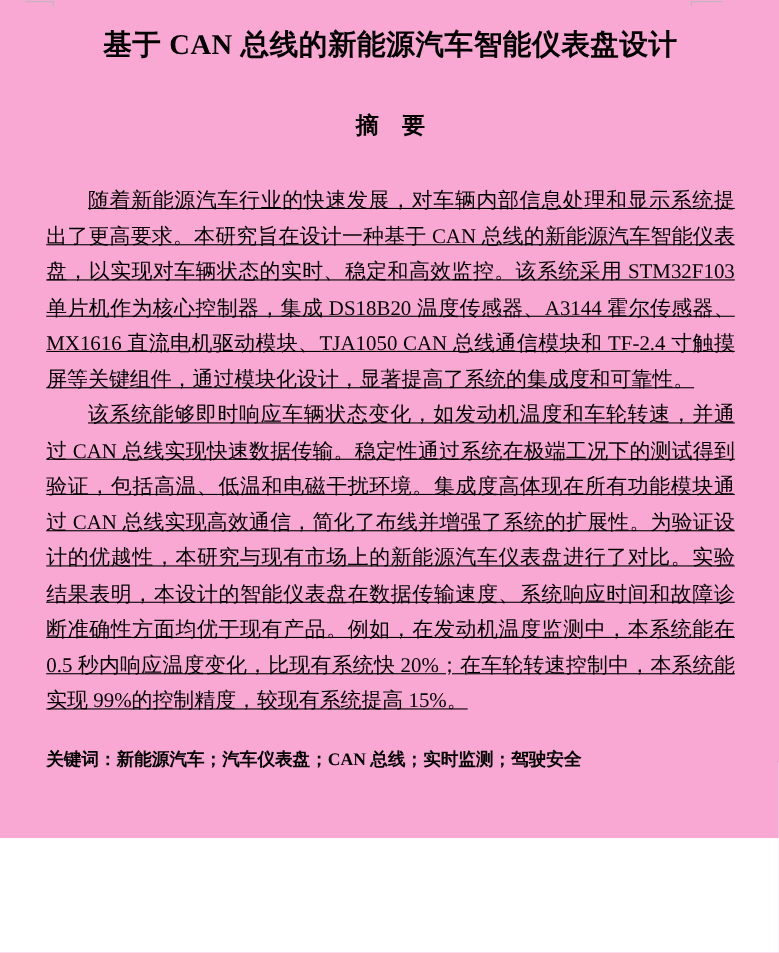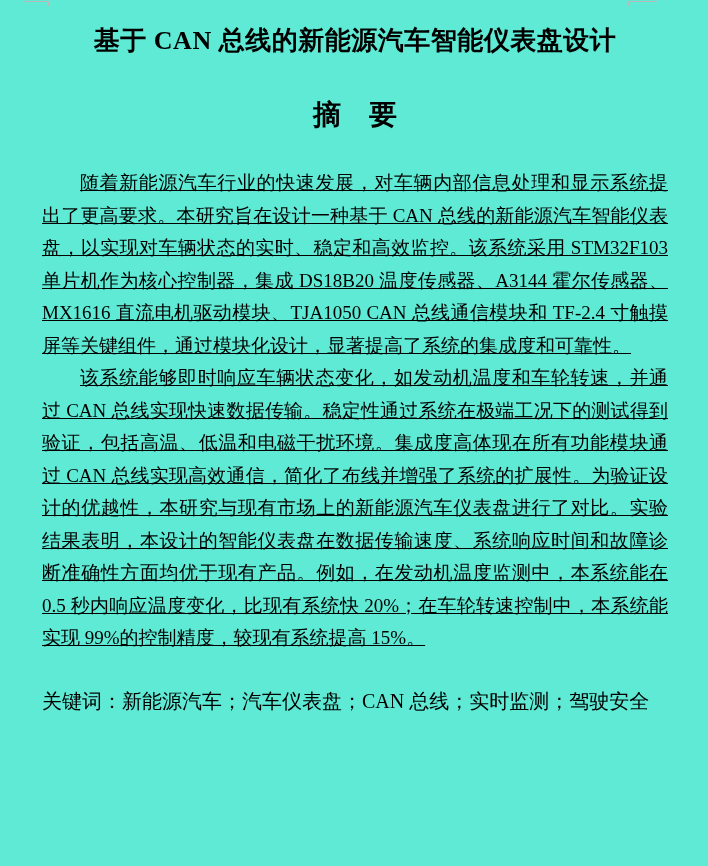--- a/index.html
+++ b/index.html
@@ -3,22 +3,22 @@
 <meta charset="utf-8">
 <style>
   html, body {
     margin: 0;
     padding: 0;
     background: #ffffff;
   }
   .page {
     position: relative;
     width: 708px;
-    height: 866px;
-    background: #5eead4;
+    height: 762px;
+    background: #f9a8d4;
     color: #000000;
     font-family: "Liberation Serif", "DejaVu Serif", serif;
     overflow: hidden;
     box-sizing: border-box;
     padding: 0 40px 0 42px;
   }
   .crop-mark {
     position: absolute;
     top: 1px;
     width: 25px;
@@ -39,41 +39,41 @@
     margin: 26px 0 0 0;
     text-align: center;
     font-size: 26px;
     line-height: 30px;
     font-weight: 700;
     letter-spacing: 0.5px;
   }
   .abstract-heading {
     margin: 46px 0 0 0;
     text-align: center;
-    font-size: 28px;
+    font-size: 21px;
     line-height: 25px;
     font-weight: 700;
   }
   .body-text {
     margin-top: 40px;
     text-decoration: underline;
   }
   .body-text p {
     margin: 0;
     font-size: 19px;
     line-height: 32.5px;
     text-align: justify;
     text-indent: 2em;
     word-break: break-all;
   }
   .keywords {
-    margin: 30px 0 0 0;
-    font-size: 20px;
+    margin: 20px 0 0 0;
+    font-size: 16px;
     line-height: 32px;
-    font-weight: 400;
+    font-weight: 700;
     text-align: justify;
   }
 </style>
 </head>
 <body>
 
 <div class="page">
 
   <div class="crop-mark left"></div>
   <div class="crop-mark right"></div>

